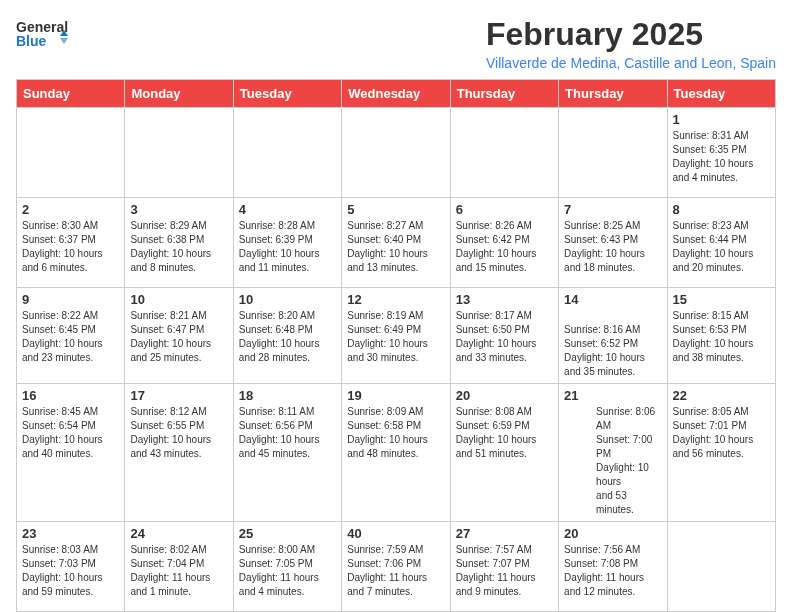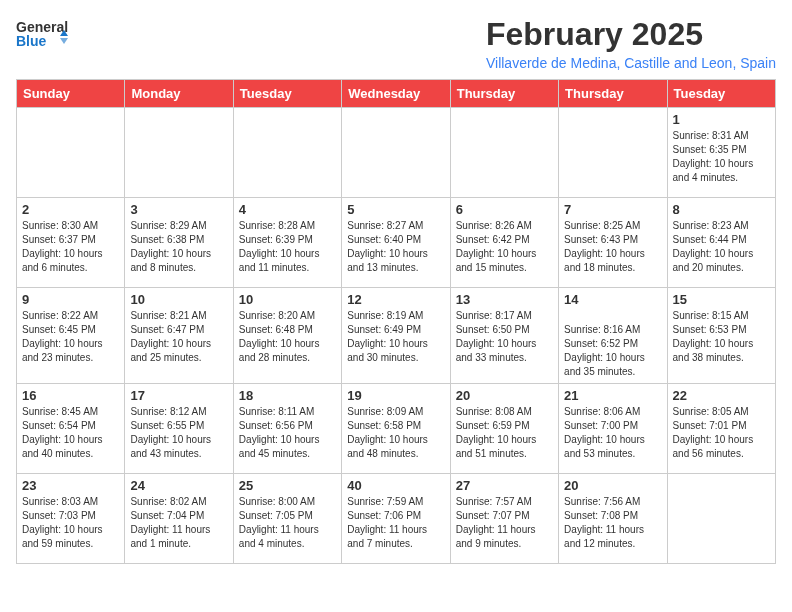--- a/index.html
+++ b/index.html
@@ -253,21 +253,21 @@
         </td>
         <td>
           <span class="day-number">20</span>
           <div class="day-info" style="white-space: pre-line;">Sunrise: 8:08 AM
 Sunset: 6:59 PM
 Daylight: 10 hours
 and 51 minutes.</div>
         </td>
         <td>
           <span class="day-number">21</span>
-          <div class="day-info" style="white-space: pre-line;">Sunrise: 8:06 AM
+          <div class="day-info" style="white-space: pre-line; margin-left: 32px;">Sunrise: 8:06 AM
 Sunset: 7:00 PM
 Daylight: 10 hours
 and 53 minutes.</div>
         </td>
         <td>
           <span class="day-number">22</span>
           <div class="day-info" style="white-space: pre-line;">Sunrise: 8:05 AM
 Sunset: 7:01 PM
 Daylight: 10 hours
 and 56 minutes.</div>

